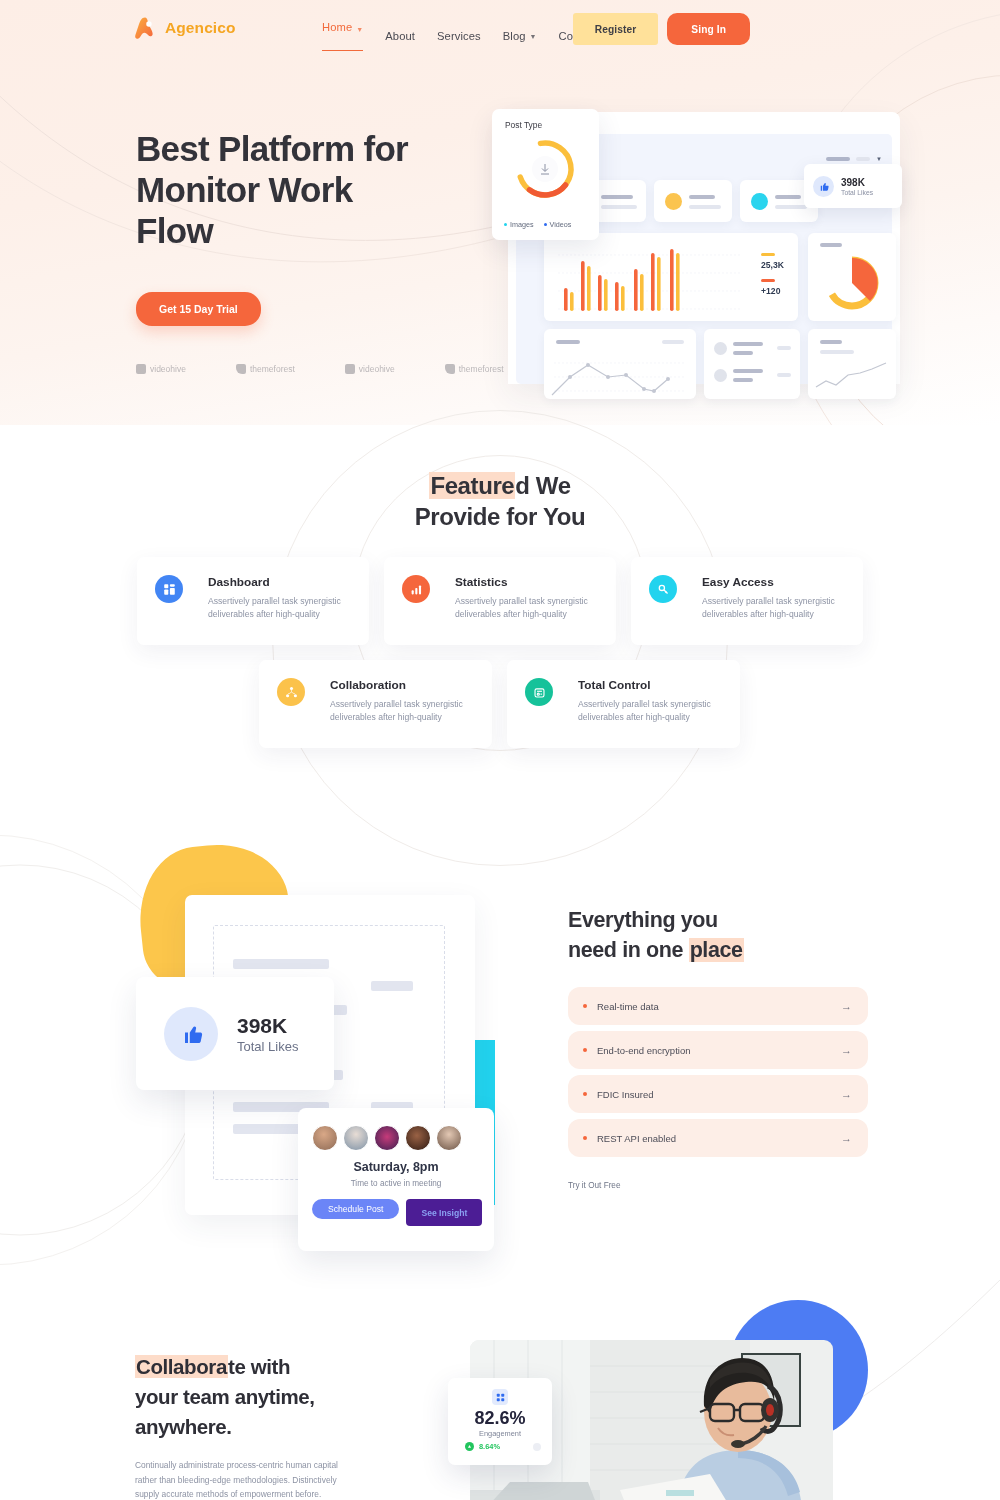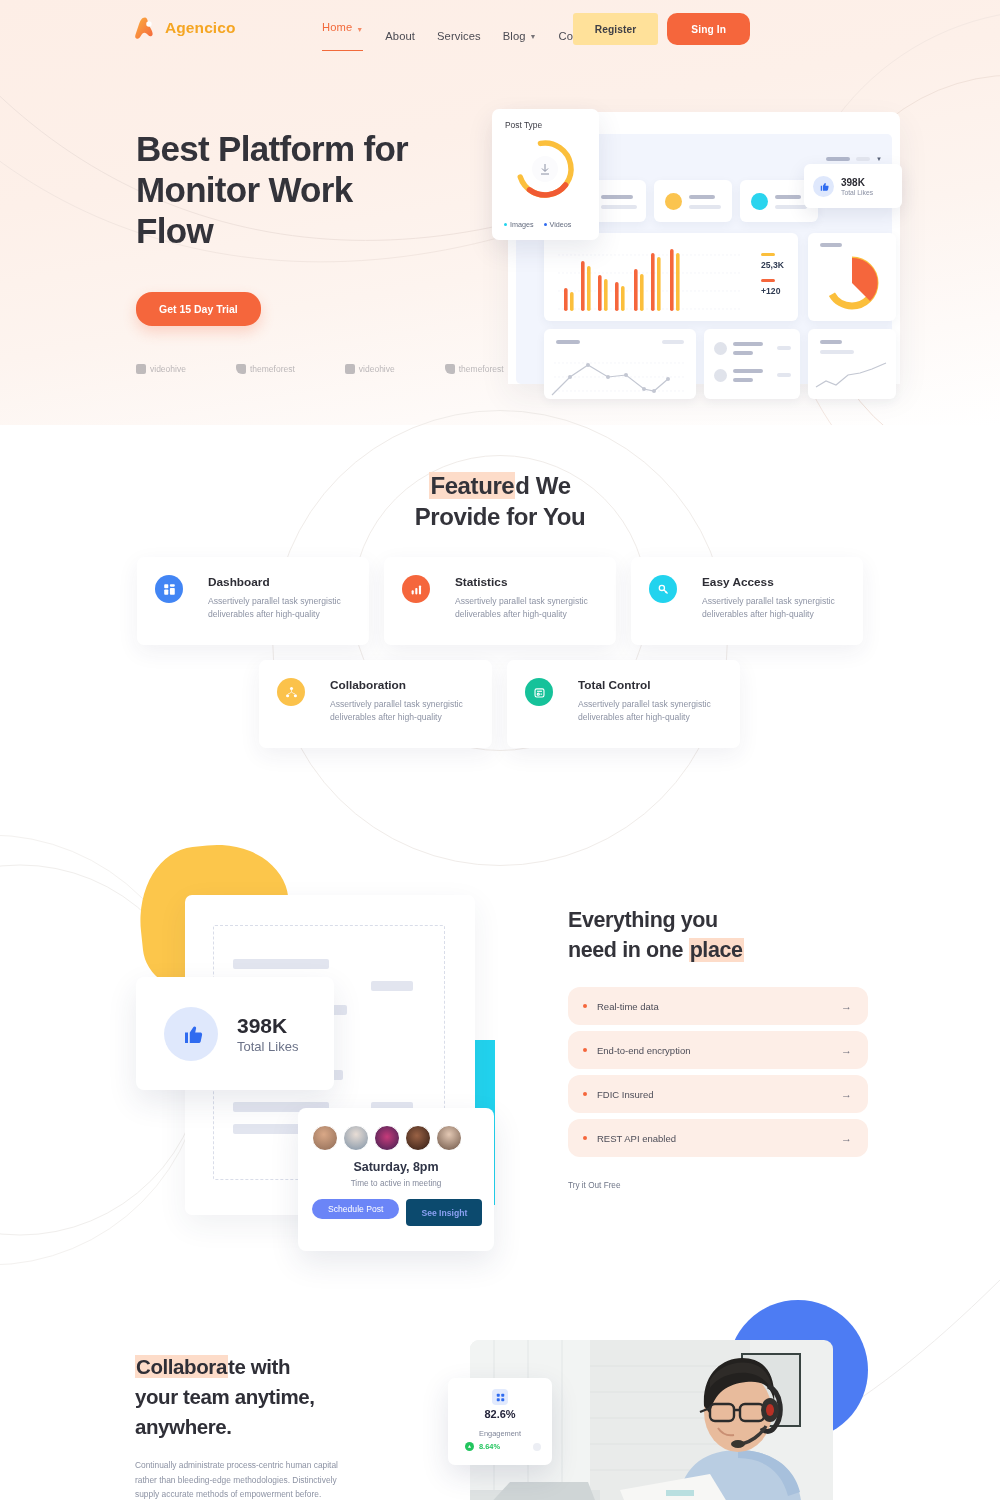--- a/index.html
+++ b/index.html
@@ -159,21 +159,21 @@
   .meet-card {
     position: absolute; left: 298px; top: 1108px; width: 196px; height: 143px;
     background: #fff; border-radius: 8px; box-shadow: 0 12px 30px rgba(40,50,90,.10);
   }
   .avatars { position: absolute; top: 17px; left: 14px; display: flex; gap: 5px; }
   .av { width: 26px; height: 26px; border-radius: 50%; border: 1.5px solid #fff; }
   .meet-title { position: absolute; top: 52px; width: 196px; text-align: center; font-size: 12.5px; font-weight: 700; color: #2f3446; }
   .meet-sub { position: absolute; top: 71px; width: 196px; text-align: center; font-size: 8.2px; color: #858b9d; }
   .meet-btns { position: absolute; top: 91px; left: 14px; display: flex; gap: 7px; }
   .btn-sched { background: #6b85f7; color: #fff; font-size: 8.6px; font-weight: 400; padding: 0 16px; height: 20px; border-radius: 12px; display: flex; align-items: center; cursor: pointer; }
-  .btn-insight { background: #0c4a6e; color: #8aa0f2; font-size: 8.6px; font-weight: 700; padding: 0 15px; height: 27px; border-radius: 4px; display: flex; align-items: center; cursor: pointer; }
+  .btn-insight { background: #4c1d95; color: #8aa0f2; font-size: 8.6px; font-weight: 700; padding: 0 15px; height: 27px; border-radius: 4px; display: flex; align-items: center; cursor: pointer; }
 
   .ev-copy { position: absolute; left: 568px; top: 905px; width: 300px; }
   .ev-title { font-size: 21.5px; line-height: 30px; font-weight: 800; color: #33333a; letter-spacing: -.4px; }
   .ev-list { margin-top: 22px; display: flex; flex-direction: column; gap: 6px; }
   .ev-item {
     background: #fdeee7; height: 38px; border-radius: 12px; display: flex; align-items: center;
     padding: 0 16px 0 15px; cursor: pointer;
   }
   .ev-dot { width: 4px; height: 4px; border-radius: 50%; background: #f5663c; margin-right: 10px; flex: 0 0 4px; }
   .ev-txt { font-size: 9.5px; color: #4d4d58; flex: 1; }
@@ -186,21 +186,21 @@
   }
   .col-copy { position: absolute; left: 135px; top: 1352px; width: 245px; }
   .col-title { font-size: 20.5px; line-height: 30px; font-weight: 800; color: #2f2f37; letter-spacing: -.4px; }
   .col-desc { margin-top: 16px; font-size: 8.4px; line-height: 14.5px; color: #8d93a4; }
 
   .eng-card {
     position: absolute; left: 448px; top: 1378px; width: 104px; height: 87px;
     background: #fff; border-radius: 7px; box-shadow: 0 10px 28px rgba(40,50,90,.13); z-index: 5;
   }
   .eng-ico { position: absolute; left: 44px; top: 11px; width: 16px; height: 16px; border-radius: 4px; background: #e2eafd; display: flex; align-items: center; justify-content: center; }
-  .eng-val { position: absolute; top: 30px; width: 104px; text-align: center; font-size: 11px; font-weight: 800; color: #24243b; }
+  .eng-val { position: absolute; top: 30px; width: 104px; text-align: center; font-size: 18px; font-weight: 800; color: #24243b; }
   .eng-lbl { position: absolute; top: 51px; width: 104px; text-align: center; font-size: 7.4px; color: #7f8598; }
   .eng-row { position: absolute; top: 64px; left: 17px; display: flex; align-items: center; gap: 5px; }
   .eng-chip { width: 9px; height: 9px; border-radius: 50%; background: #22c55e; display: flex; align-items: center; justify-content: center; }
   .eng-pct { font-size: 7.4px; font-weight: 700; color: #22c55e; }
   .eng-q { position: absolute; right: 11px; top: 65px; width: 8px; height: 8px; border-radius: 50%; background: #eceef4; }
 </style>
 </head>
 <body>
 
 <div class="page">

